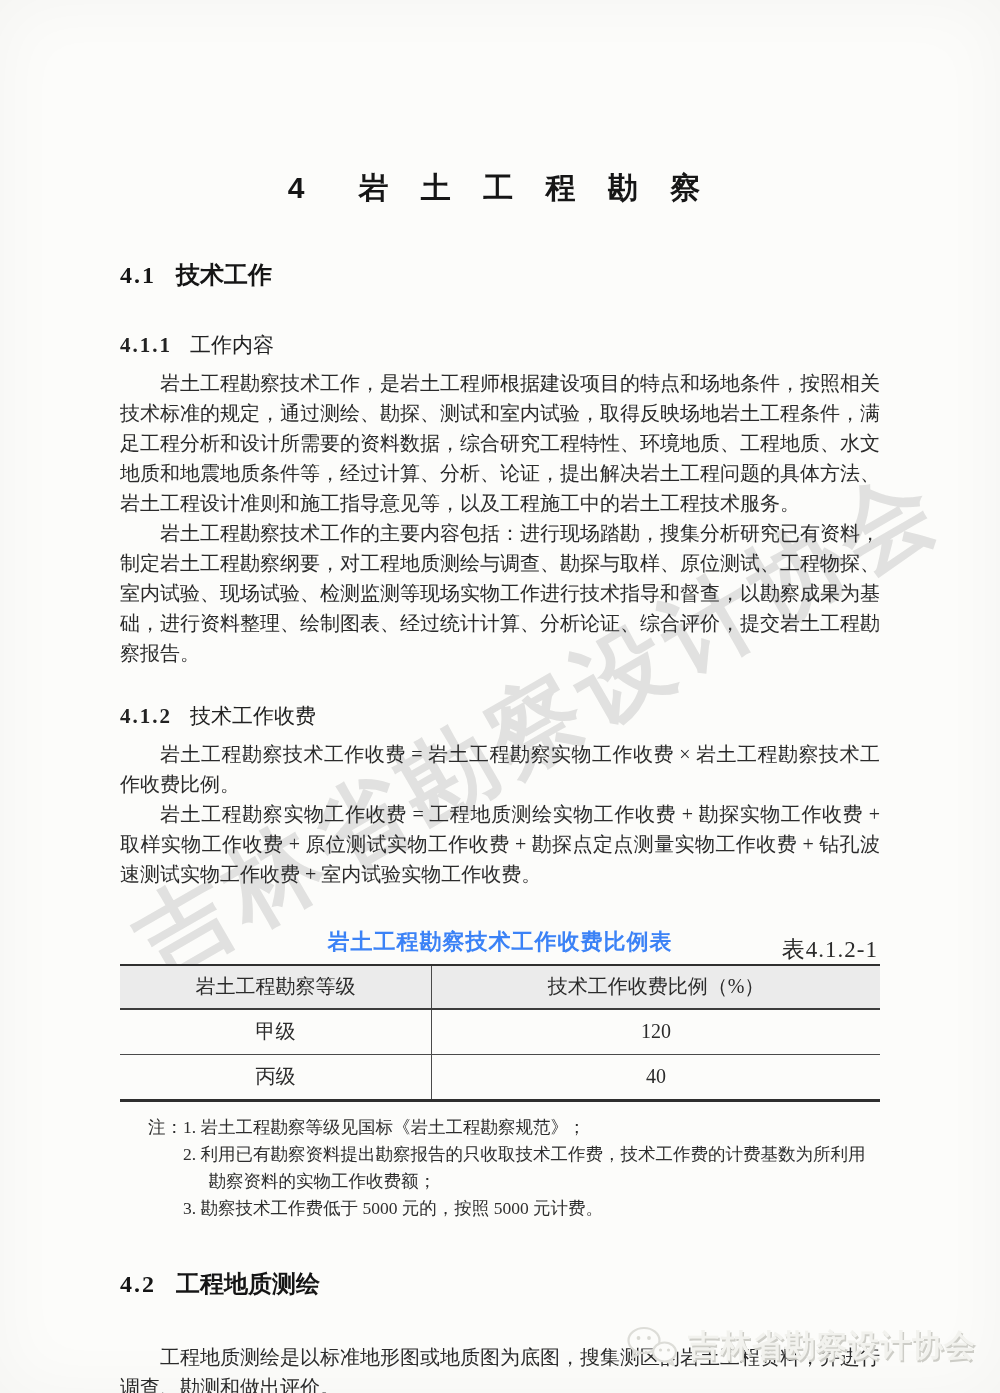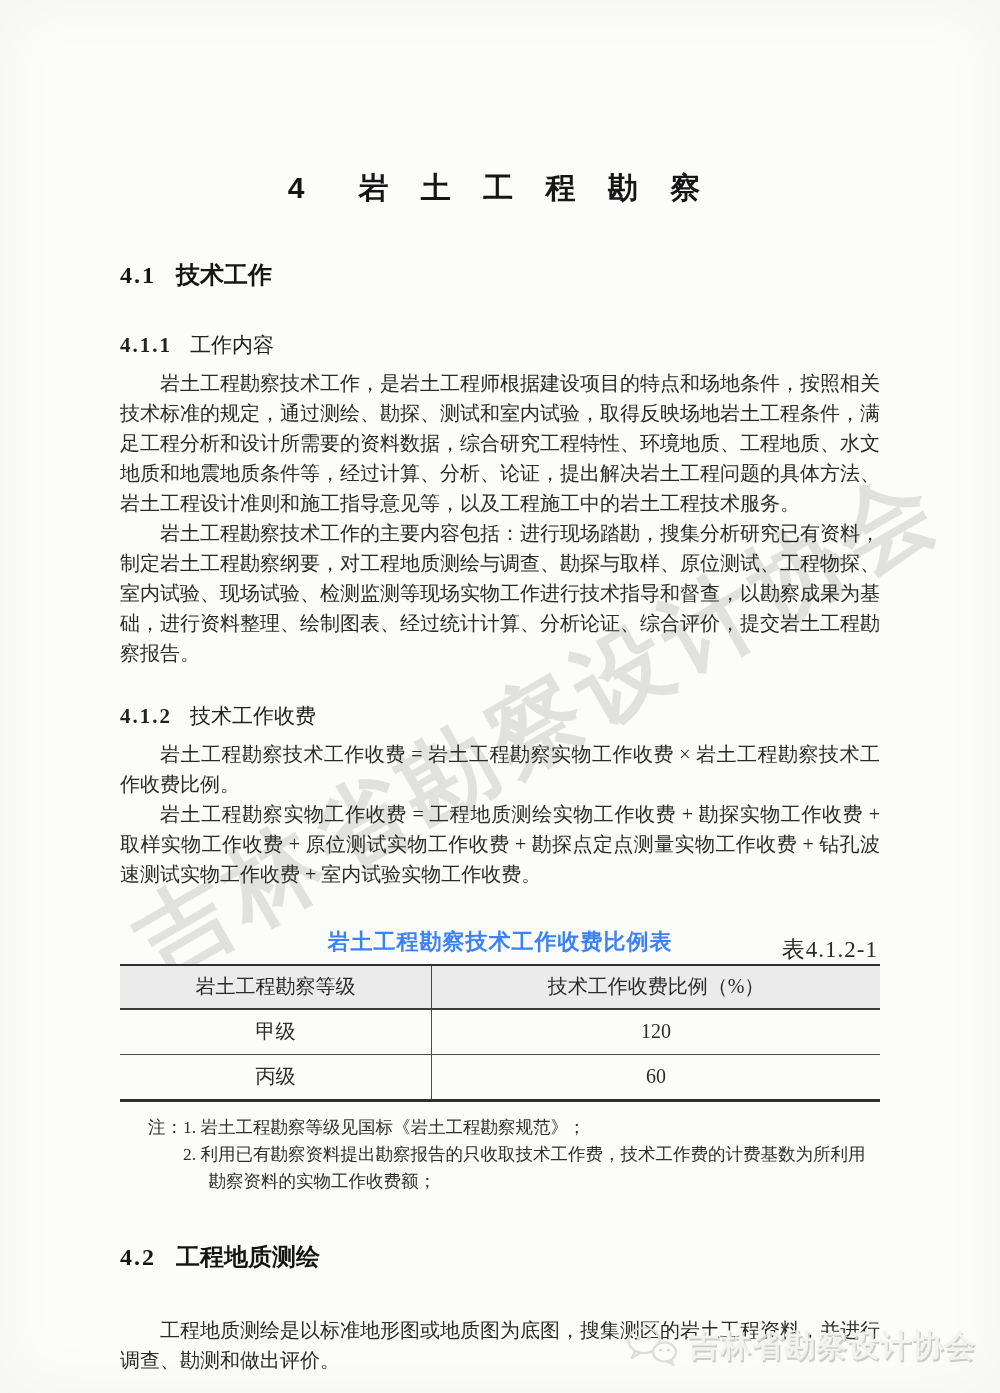--- a/index.html
+++ b/index.html
@@ -152,29 +152,30 @@
             <th>技术工作收费比例（%）</th>
           </tr>
         </thead>
         <tbody>
           <tr>
             <td>甲级</td>
             <td>120</td>
           </tr>
           <tr>
             <td>丙级</td>
-            <td>60</td>
+            <td>40</td>
           </tr>
         </tbody>
       </table>
       <div class="notes">
         <span class="notes-prefix">注：</span>
         <div class="notes-items">
           <div class="note">1. 岩土工程勘察等级见国标《岩土工程勘察规范》；</div>
           <div class="note">2. 利用已有勘察资料提出勘察报告的只收取技术工作费，技术工作费的计费基数为所利用勘察资料的实物工作收费额；</div>
+          <div class="note">3. 勘察技术工作费低于 5000 元的，按照 5000 元计费。</div>
         </div>
       </div>
     </div>
 
     <h2 class="sec sec42"><span class="sec-num">4.2</span><span>工程地质测绘</span></h2>
 
     <p class="body-para para42">工程地质测绘是以标准地形图或地质图为底图，搜集测区的岩土工程资料，并进行调查、勘测和做出评价。</p>
 
   </div>
 

